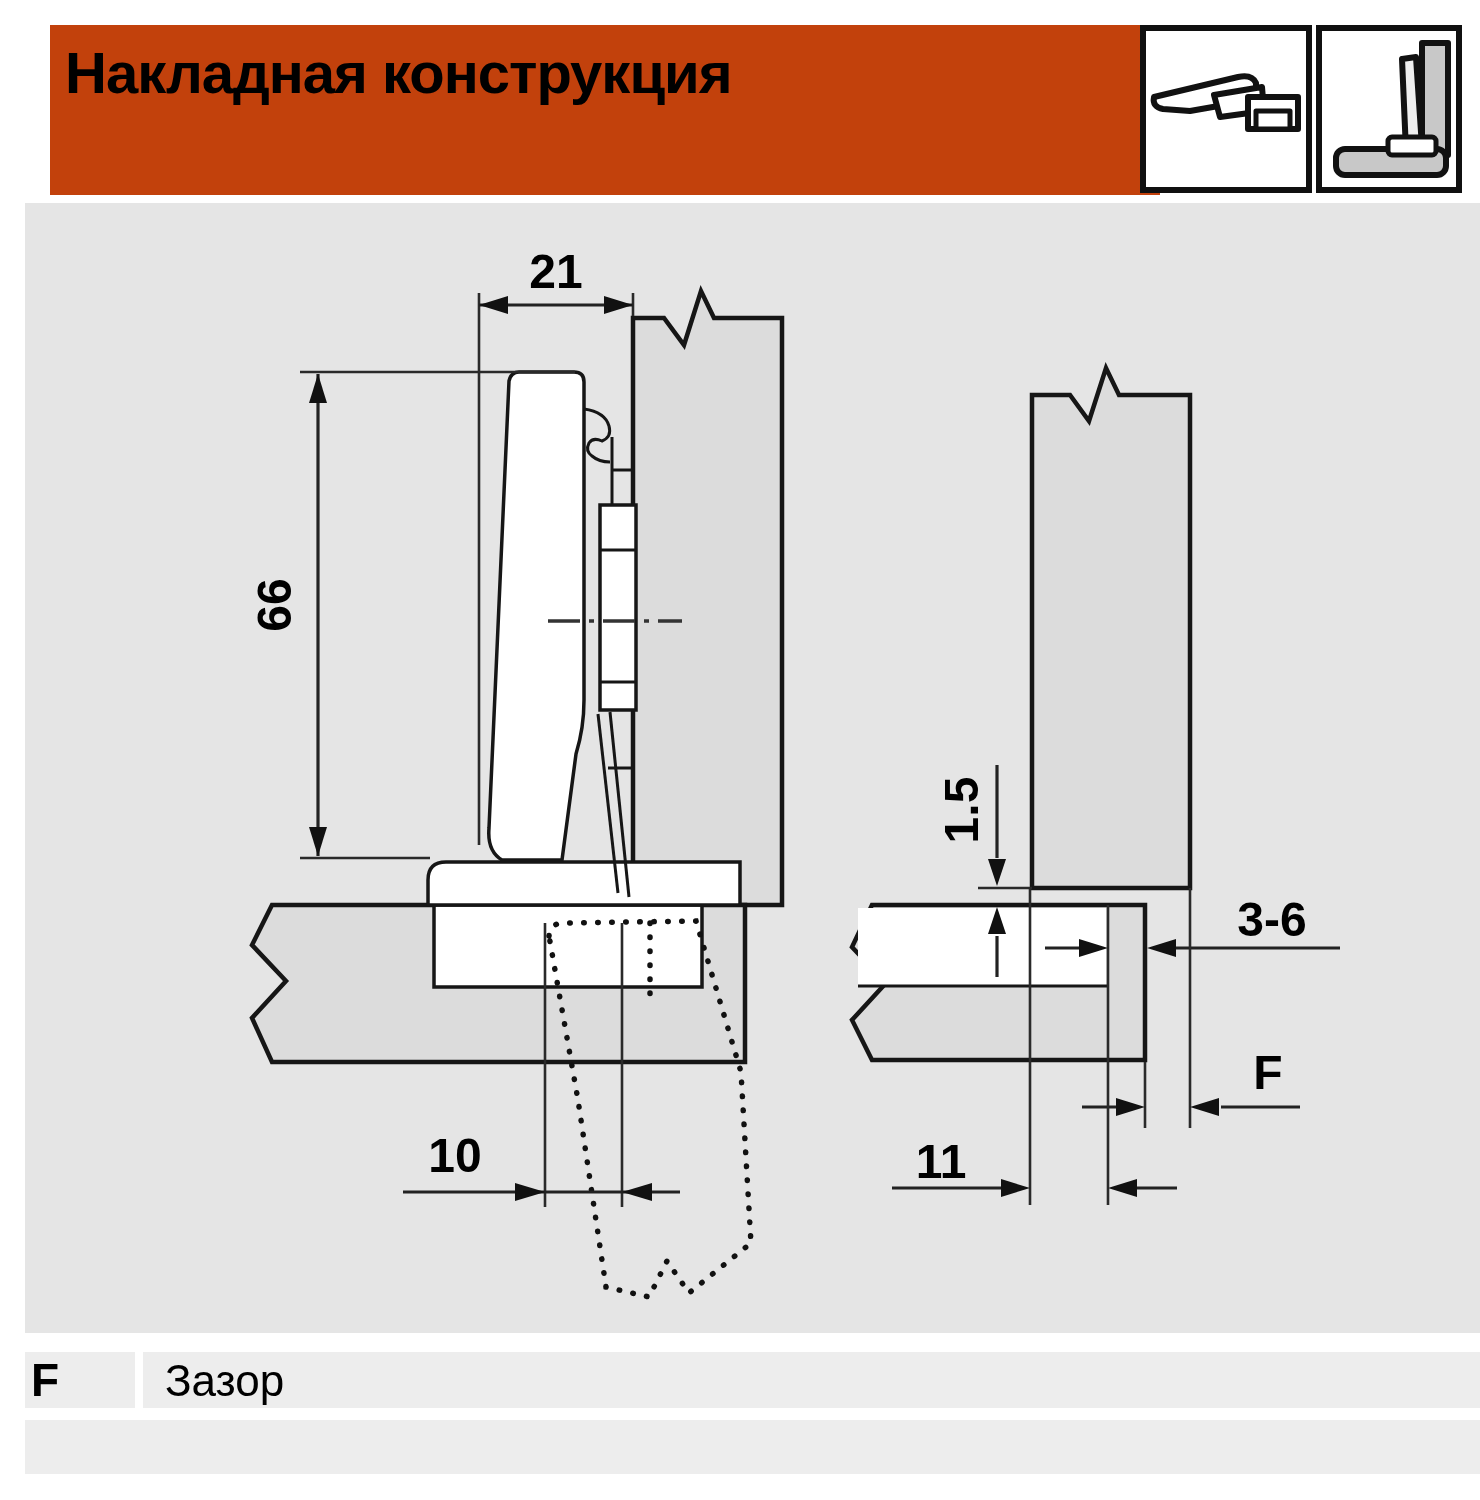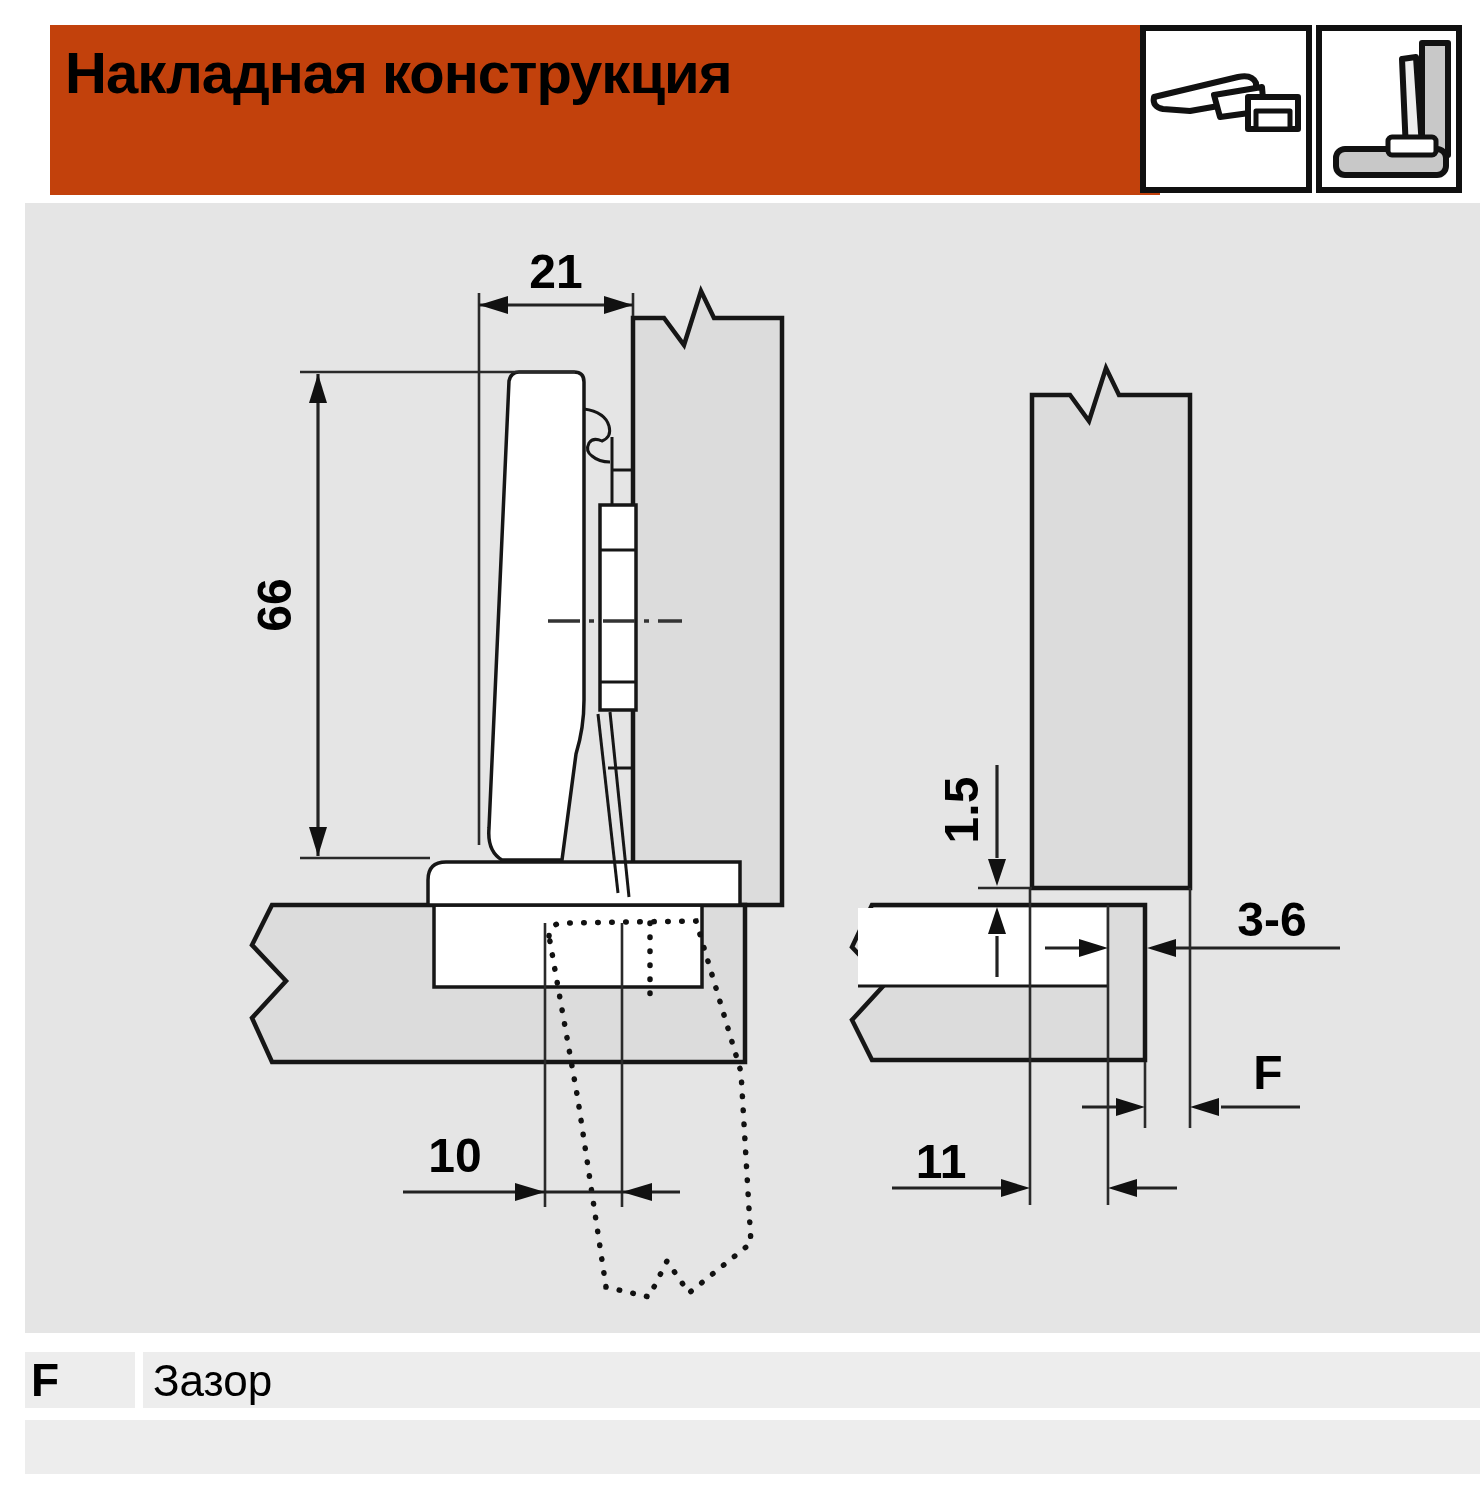--- a/index.html
+++ b/index.html
@@ -12,21 +12,21 @@
   #icon-box-open{left:1140px;width:160px;}
   #icon-box-closed{left:1316px;width:134px;}
   
   #content-area{left:25px;top:203px;width:1455px;height:1130px;background:#e5e5e5;}
   
   .legend-row{background:#ededed;}
   #legend-key-cell{left:25px;top:1352px;width:110px;height:56px;}
   #legend-value-cell{left:143px;top:1352px;width:1337px;height:56px;}
   #legend-empty-row{left:25px;top:1420px;width:1455px;height:54px;}
   #legend-key-cell div{font-size:46px;font-weight:bold;line-height:56px;padding-left:6px;color:#000;}
-  #legend-value-cell div{font-size:44px;line-height:57px;padding-left:10px;color:#000;}
+  #legend-value-cell div{font-size:44px;line-height:57px;padding-left:10px;color:#000;margin-left:12px;}
   
   .panel{fill:#dcdcdc;stroke:#161616;stroke-width:4.5;stroke-linejoin:miter;}
   .white{fill:#ffffff;stroke:#161616;stroke-width:3.5;}
   .inner{fill:none;stroke:#161616;stroke-width:3;}
   .ext{fill:none;stroke:#2a2a2a;stroke-width:2.6;}
   .dimline{fill:none;stroke:#222;stroke-width:3.2;}
   .ah{fill:#111;stroke:none;}
   .dotted{fill:none;stroke:#111;stroke-width:5.5;stroke-dasharray:0.5 13.5;stroke-linecap:round;}
   .cdash{fill:none;stroke:#333;stroke-width:3.6;stroke-dasharray:32 9 5 9;}
   .dim-label{font-family:"Liberation Sans",sans-serif;font-size:48px;font-weight:bold;fill:#000;text-anchor:middle;}

